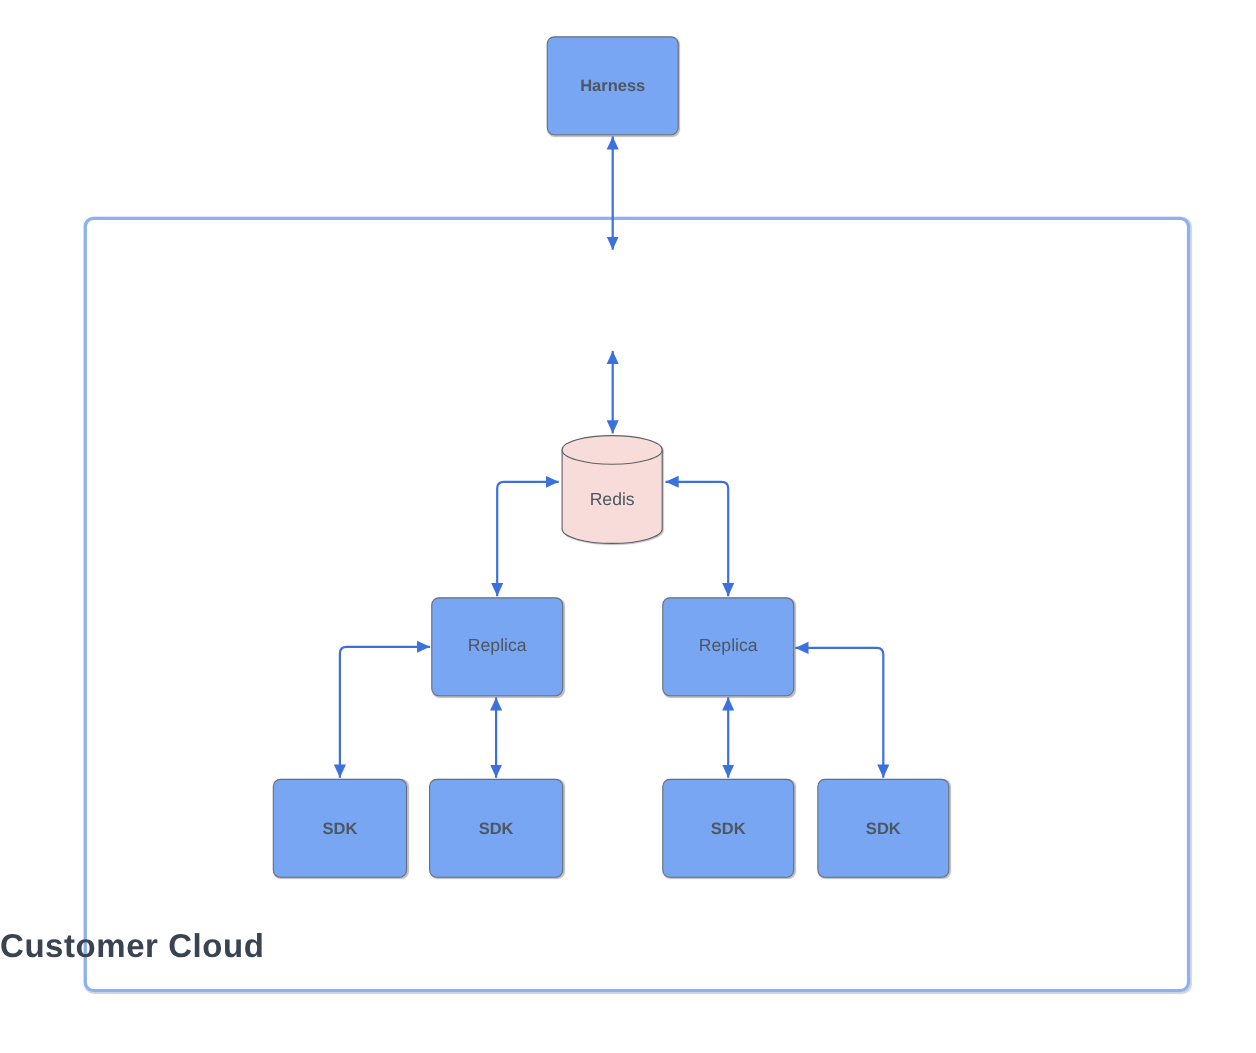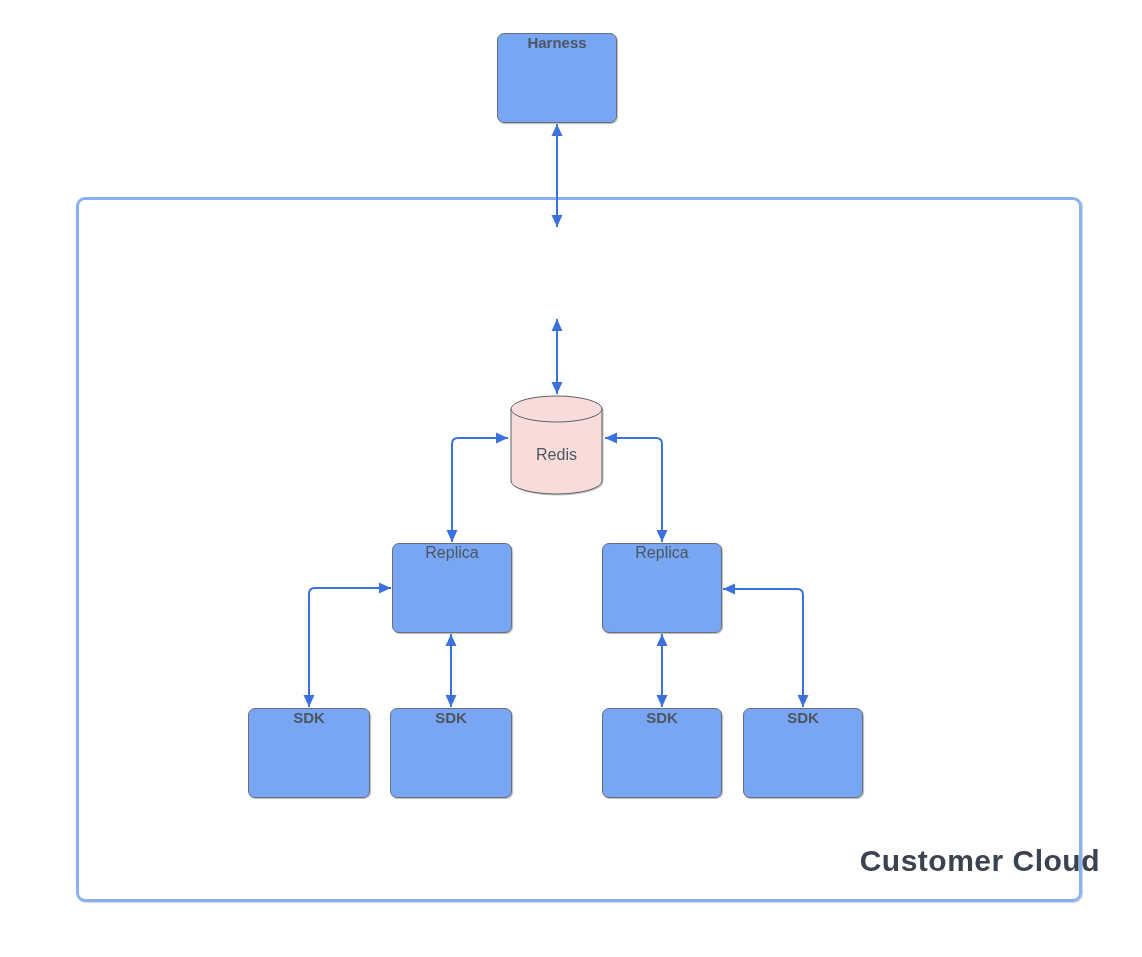--- a/index.html
+++ b/index.html
@@ -26,34 +26,34 @@
     left:76px;top:197px;width:1006px;height:705px;
     border:3px solid var(--container-border);
     border-radius:9px;
     box-sizing:border-box;
     box-shadow:1px 1px 1px rgba(80,80,80,0.25);
     background:transparent;
   }
   .cloud-label{
     position:absolute;
     left:0;top:843px;width:1100px;
-    text-align:right;
+    text-align:left;
     font-size:30px;line-height:36px;
     font-weight:bold;
     color:var(--container-label-text);
     letter-spacing:0.5px;
   }
   .node{
     position:absolute;
     box-sizing:border-box;
     background:var(--node-fill);
     border:1px solid var(--node-border);
     border-radius:7px;
     box-shadow:1px 1px 1px rgba(60,60,60,0.35);
-    display:flex;align-items:flex-start;justify-content:center;
+    display:flex;align-items:center;justify-content:center;
   }
   .lbl{
     color:var(--label-text);
     font-size:16px;
     text-align:center;
   }
   .lbl.bold{font-weight:bold;font-size:15px;}
   .redis-node{
     position:absolute;
     left:510px;top:395px;width:93px;height:100px;

